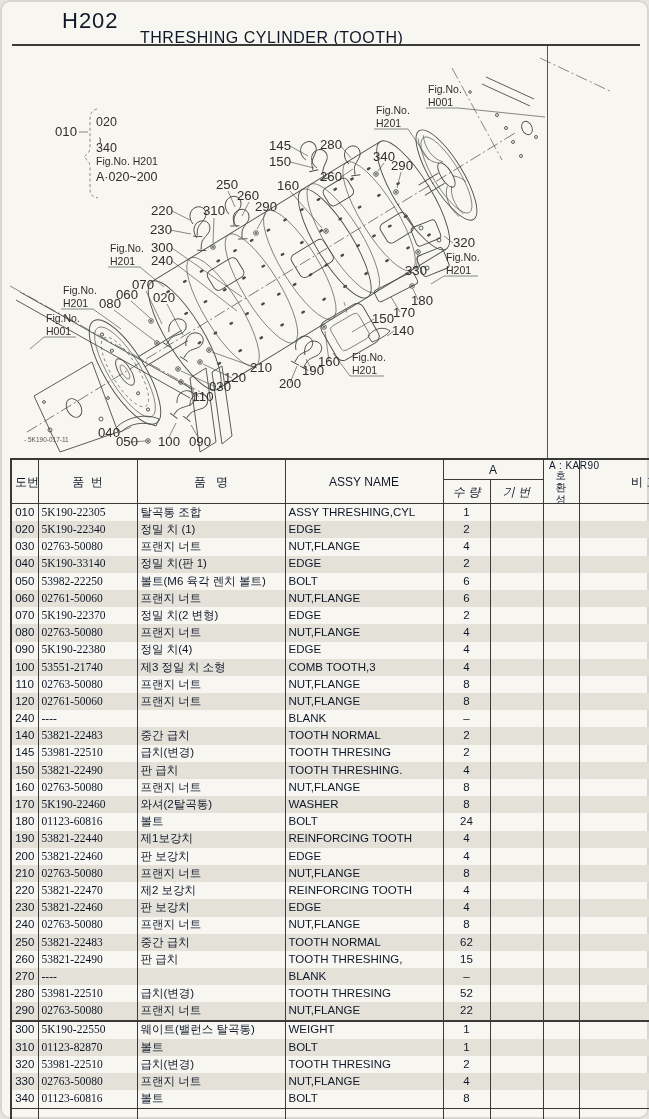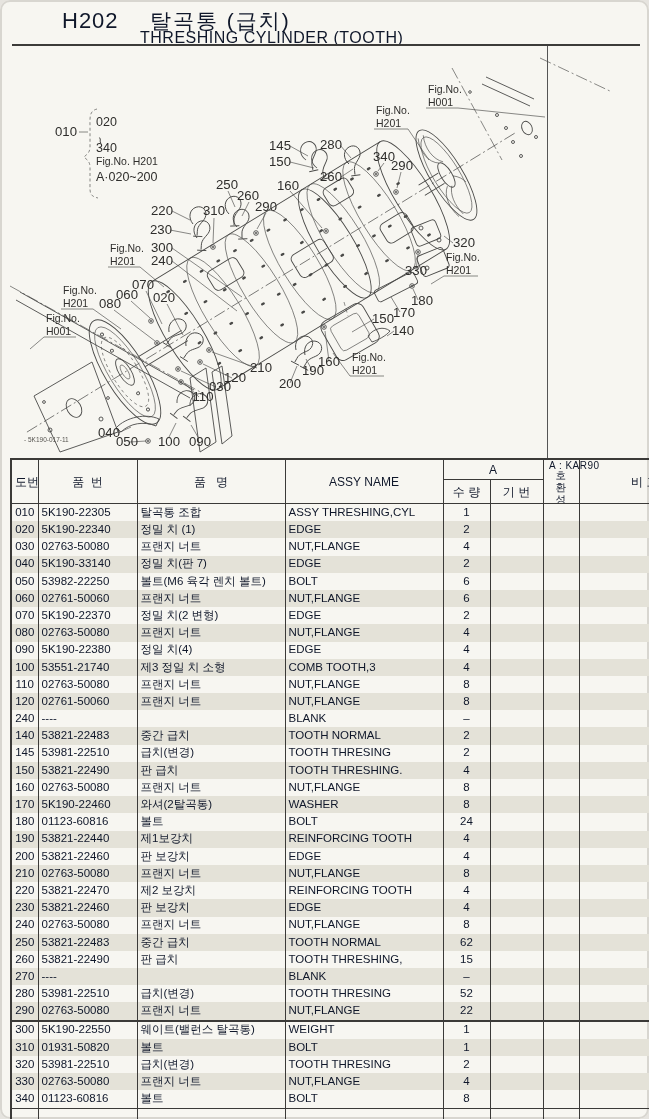--- a/index.html
+++ b/index.html
@@ -24,38 +24,37 @@
   .figtxt{font-size:10.5px;fill:#2f2e2c;}
   .grptxt{font-size:12.5px;fill:#2f2e2c;}
   .stamp{font-size:6.5px;fill:#55534f;}
   
   table.parts{position:absolute;left:10px;top:458px;width:700px;border-collapse:collapse;
               table-layout:fixed;border:2px solid #3b3a38;}
   table.parts th,table.parts td{border:1px solid #3b3a38;font-weight:normal;
               font-size:11.5px;line-height:1;padding:0 3px;overflow:hidden;white-space:nowrap;}
   table.parts thead th{font-size:12px;text-align:center;white-space:pre;}
   table.parts thead tr:first-child th{height:19px;}
-  table.parts thead tr:last-child th{height:23px;}
+  table.parts thead tr:last-child th{height:23px;font-style:italic;}
   table.parts tbody td{border-top:none;border-bottom:none;height:17.2px;}
   table.parts tbody tr:nth-child(even){background:#e4e2d8;}
   table.parts tbody tr.section-break td{border-top:2px solid #3b3a38;}
   td.c-no{text-align:center;}
-  td.c-part_no{white-space:pre;}
+  td.c-part_no{white-space:pre;font-family:Liberation Serif, serif;}
   td.c-qty{text-align:center;}
   th.vert div{writing-mode:vertical-rl;text-orientation:upright;margin:0 auto;
               font-size:10.5px;line-height:1;letter-spacing:1px;}
   tfoot td{border:1px solid #3b3a38;border-top:none;border-bottom:none;height:12px;}
 </style>
 </head>
 <body>
 
 <div class="page">
 
   <span class="hdr-code">H202</span>
-  <span class="hdr-kr">탈곡통 (급치)</span>
   <div class="hdr-en">THRESHING CYLINDER (TOOTH)</div>
   <div class="hdr-rule"></div>
   <div class="vdivider"></div>
 
   <svg class="diagram" width="649" height="458" viewBox="0 0 649 458">
     <defs>
       <g id="hook">
           <path d="M0,0 C-4,-7 -1,-15 6,-16 C13,-17 17,-10 13,-4 C10,0 4,2 3,8 L2,12 M-2,12 L7,14"></path>
         </g>
       <g id="bolt">
@@ -329,21 +328,21 @@
           <td class="c-name_kr">프랜지 너트</td>
           <td class="c-part_name">NUT,FLANGE</td>
           <td class="c-qty">4</td>
           <td class="c-code"></td>
           <td class="c-compat"></td>
           <td class="c-remarks"></td>
         </tr>
         <tr>
           <td class="c-no">040</td>
           <td class="c-part_no">5K190-33140</td>
-          <td class="c-name_kr">정밀 치(판 7)</td>
+          <td class="c-name_kr">정밀 치(판 1)</td>
           <td class="c-part_name">EDGE</td>
           <td class="c-qty">2</td>
           <td class="c-code"></td>
           <td class="c-compat"></td>
           <td class="c-remarks"></td>
         </tr>
         <tr>
           <td class="c-no">050</td>
           <td class="c-part_no">53982-22250</td>
           <td class="c-name_kr">볼트(M6 육각 렌치 볼트)</td>
@@ -608,21 +607,21 @@
           <td class="c-part_no">5K190-22550</td>
           <td class="c-name_kr">웨이트(밸런스 탈곡통)</td>
           <td class="c-part_name">WEIGHT</td>
           <td class="c-qty">1</td>
           <td class="c-code"></td>
           <td class="c-compat"></td>
           <td class="c-remarks"></td>
         </tr>
         <tr>
           <td class="c-no">310</td>
-          <td class="c-part_no">01931-50820</td>
+          <td class="c-part_no">01123-82870</td>
           <td class="c-name_kr">볼트</td>
           <td class="c-part_name">BOLT</td>
           <td class="c-qty">1</td>
           <td class="c-code"></td>
           <td class="c-compat"></td>
           <td class="c-remarks"></td>
         </tr>
         <tr>
           <td class="c-no">320</td>
           <td class="c-part_no">53981-22510</td>

